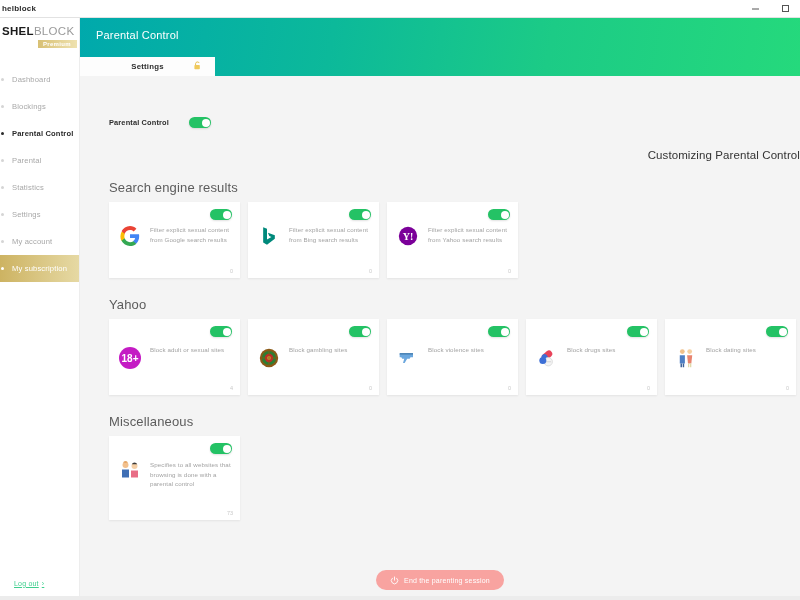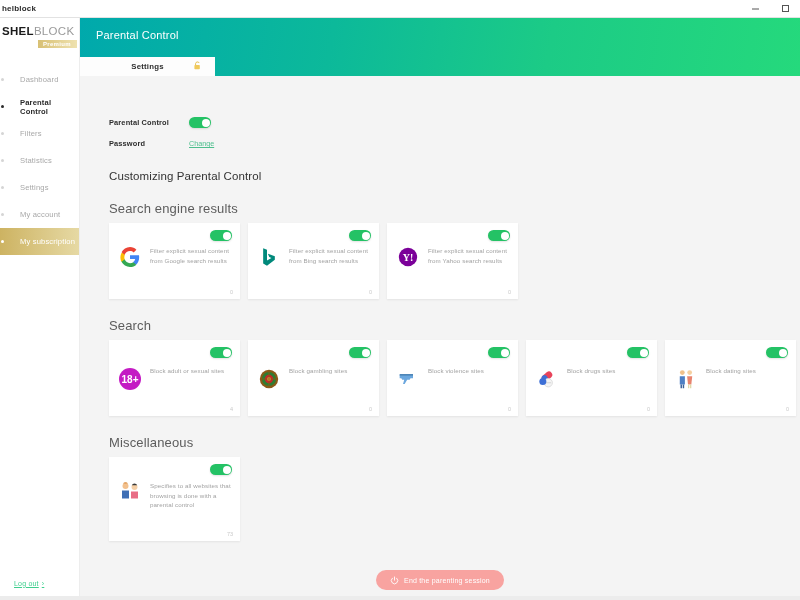--- a/index.html
+++ b/index.html
@@ -44,21 +44,21 @@
   .logo .b { color: #9a9a9a; font-weight: normal; }
   .premium-badge {
     position: absolute; left: 38px; top: 22px;
     background: linear-gradient(90deg,#d8c074,#efe2b0);
     color: #ffffff; font-size: 6px; padding: 1px 6px 1px 5px;
     letter-spacing: .3px; font-weight: bold;
   }
   .nav { margin-top: 8px; flex: 1; }
   .nav-item {
     position: relative; height: 27px; display: flex; align-items: center;
-    padding-left: 20px; font-size: 7.6px; color: #a8a8a8; letter-spacing: .15px;
+    padding-left: 12px; font-size: 7.6px; color: #a8a8a8; letter-spacing: .15px;
     cursor: default;
   }
   .nav-item .bullet {
     position: absolute; left: 1px; width: 3px; height: 3px;
     background: #d5d5d5; border-radius: 50%;
   }
   .nav-item.active { color: #2b2b2b; font-weight: bold; }
   .nav-item.active .bullet { background: #2b2b2b; }
   .nav-item.gold {
     background: linear-gradient(90deg,#cdb362,#e6d9a4);
@@ -104,21 +104,21 @@
   .toggle {
     width: 22px; height: 11px; border-radius: 6px; background: #24c265;
     position: relative; flex: none; box-shadow: 0 1px 2px rgba(0,0,0,.12);
   }
   .toggle .knob {
     position: absolute; right: 1.5px; top: 1.5px; width: 8px; height: 8px;
     border-radius: 50%; background: #ffffff;
   }
 
   .section-title {
-    font-size: 11.5px; color: #333333; margin: 18px 0 0 29px; letter-spacing: .1px;
+    font-size: 11.5px; color: #333333; margin: 18px 0 0 29px; letter-spacing: .1px; text-align: right;
   }
   .group-label {
     font-size: 13px; color: #5c5c5c; margin: 19px 0 7px 29px; letter-spacing: .15px;
   }
   .cards { display: flex; gap: 8px; margin-left: 29px; }
 
   .card {
     width: 131px; height: 76px; background: #ffffff; position: relative;
     box-shadow: 0 1px 2px rgba(0,0,0,.07);
   }
@@ -186,27 +186,31 @@
           <span class="a">SHEL</span><span class="b">BLOCK</span>
         </div>
         <div class="premium-badge">Premium</div>
       </div>
 
       <div class="nav">
         <div class="nav-item">
           <span class="bullet"></span>
           <span>Dashboard</span>
         </div>
+        <div class="nav-item">
+          <span class="bullet"></span>
+          <span>Blockings</span>
+        </div>
         <div class="nav-item active">
           <span class="bullet"></span>
           <span>Parental Control</span>
         </div>
         <div class="nav-item">
           <span class="bullet"></span>
-          <span>Filters</span>
+          <span>Parental</span>
         </div>
         <div class="nav-item">
           <span class="bullet"></span>
           <span>Statistics</span>
         </div>
         <div class="nav-item">
           <span class="bullet"></span>
           <span>Settings</span>
         </div>
         <div class="nav-item">
@@ -242,24 +246,20 @@
 
     <div class="content">
 
       <div class="top-settings">
         <div class="setting-row">
           <span class="setting-label">Parental Control</span>
           <div class="toggle">
               <span class="knob"></span>
             </div>
         </div>
-        <div class="setting-row">
-          <span class="setting-label">Password</span>
-          <a class="change-link">Change</a>
-        </div>
       </div>
 
       <div class="section-title">Customizing Parental Control</div>
 
       <div class="group-label">Search engine results</div>
       <div class="cards">
 
         <div class="card">
           <div class="card-toggle toggle">
               <span class="knob"></span>
@@ -304,21 +304,21 @@
                 <text x="12" y="16.5" font-family="'Liberation Serif',serif" font-size="12" font-weight="bold" fill="#fff" text-anchor="middle">Y!</text>
               </svg>
             </div>
             <div class="card-text">Filter explicit sexual content from Yahoo search results</div>
           </div>
           <div class="card-count">0</div>
         </div>
 
       </div>
 
-      <div class="group-label">Search</div>
+      <div class="group-label">Yahoo</div>
       <div class="cards">
 
         <div class="card center">
           <div class="card-toggle toggle">
               <span class="knob"></span>
             </div>
           <div class="card-body">
             <div class="card-icon">
               <svg width="24" height="24" viewBox="0 0 24 24">
                 <circle cx="12" cy="12" r="11" fill="#C41BC4"></circle>

